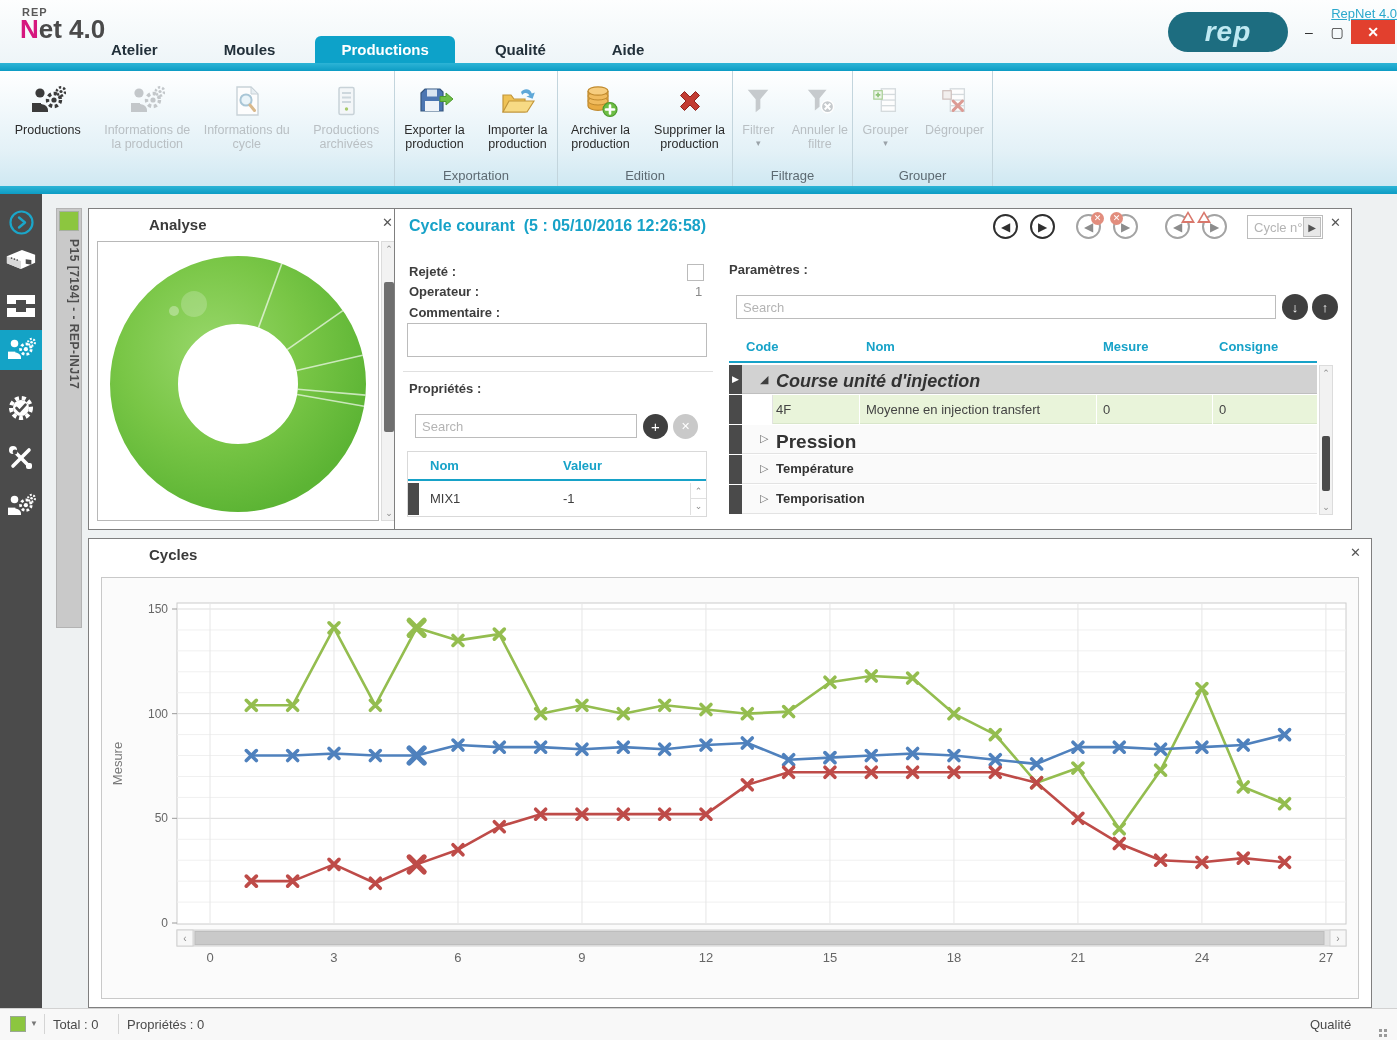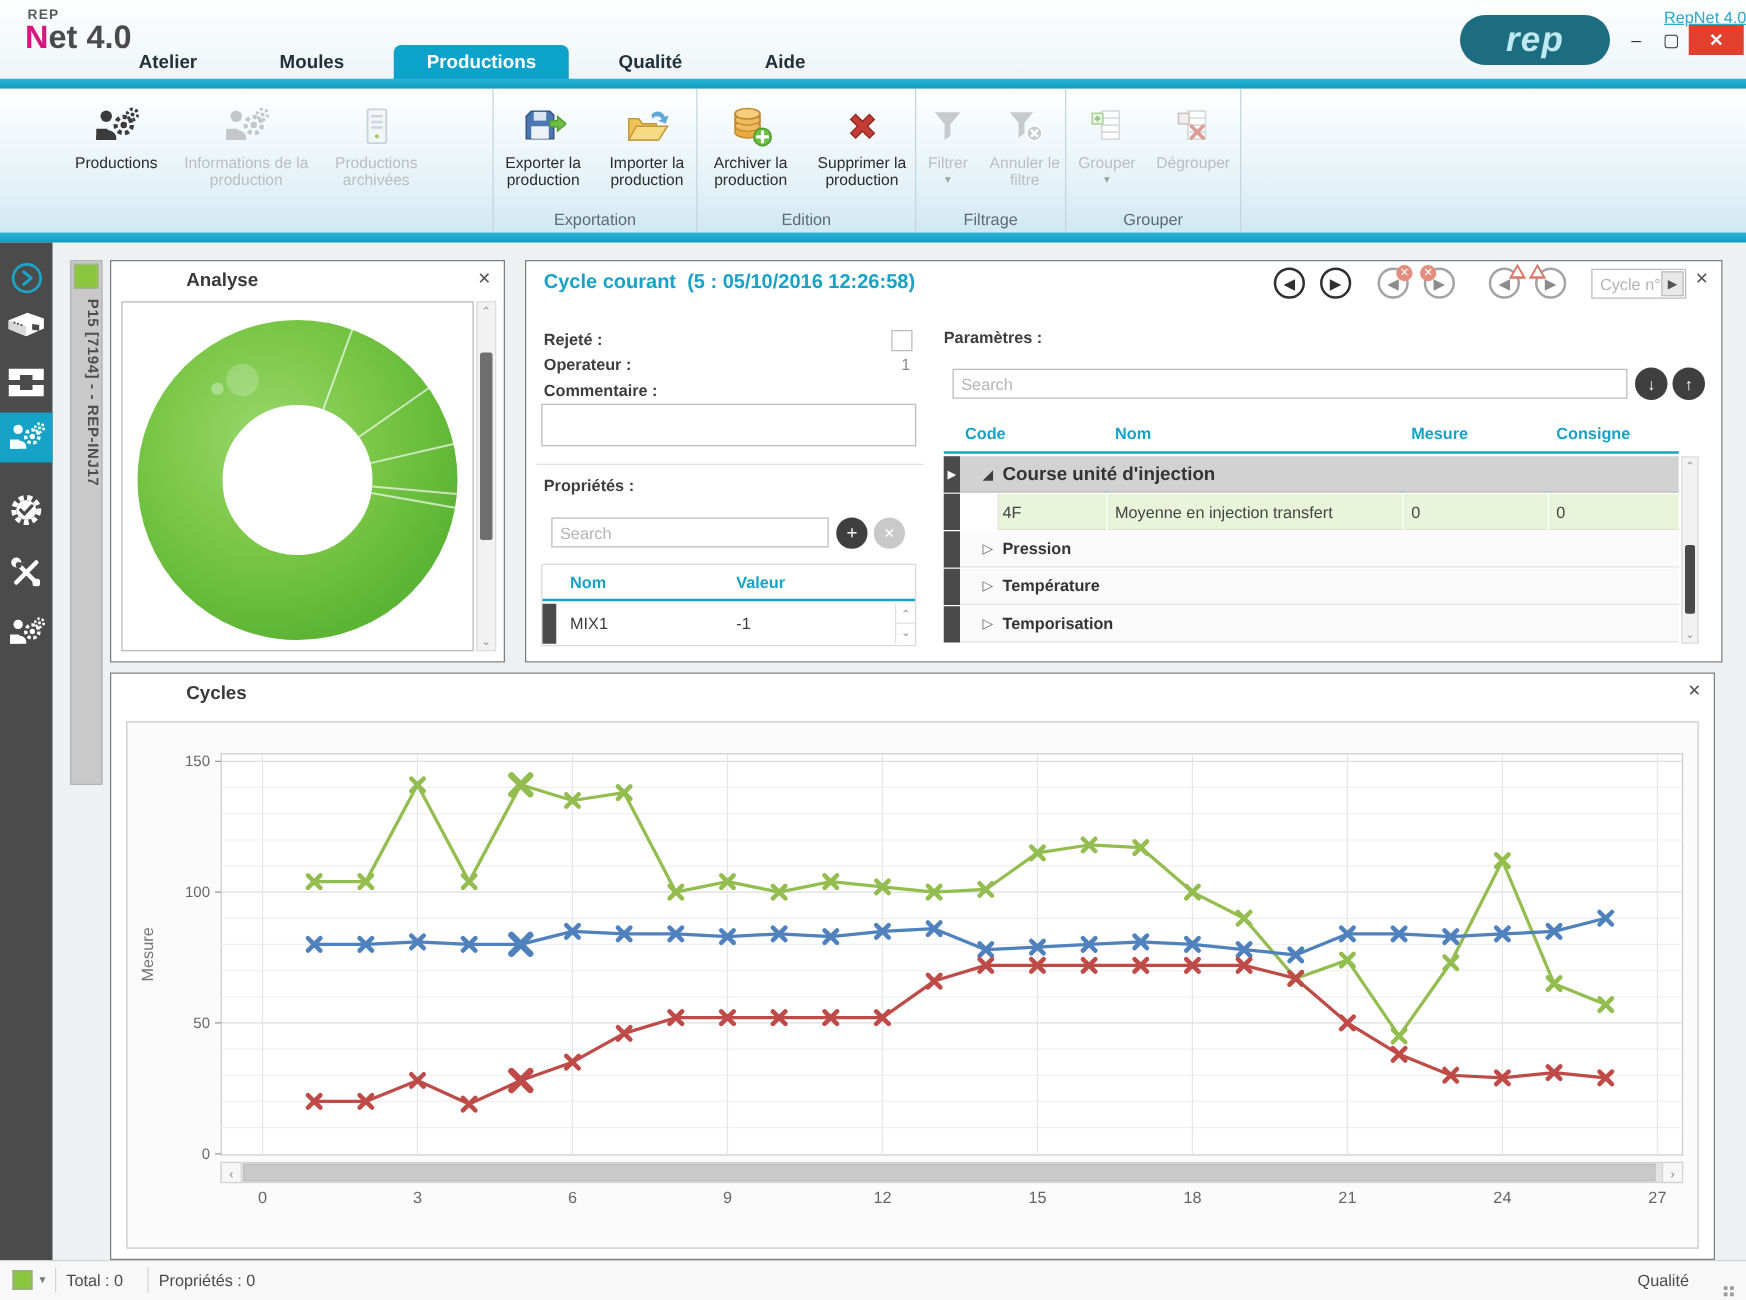--- a/index.html
+++ b/index.html
@@ -119,20 +119,31 @@
               <circle cx="10" cy="8" r="4.6" fill="#c3c7ca"></circle>
               <path d="M2 25 C2.5 17 17.5 17 18 25 L18 27 L2 27 Z" fill="#c3c7ca"></path>
               <rect x="2" y="18" width="9" height="9" fill="#c3c7ca"></rect>
               <circle cx="24" cy="15" r="6.5" fill="none" stroke="#c3c7ca" stroke-width="3.4" stroke-dasharray="3.3 2.6"></circle>
               <circle cx="24" cy="15" r="2.6" fill="#c3c7ca"></circle>
               <circle cx="31" cy="6.5" r="4.2" fill="none" stroke="#c3c7ca" stroke-width="2.6" stroke-dasharray="2.3 2"></circle>
               <circle cx="31" cy="6.5" r="1.6" fill="#c3c7ca"></circle>
             </svg>
         </div>
         <div class="rlb">Informations de la production</div>
+      </div>
+      <div class="rbtn disabled">
+        <div class="ric">
+          <svg width="30" height="32" viewBox="0 0 30 32">
+              <path d="M5 2 h14 l7 7 v21 h-21 z" fill="#fdfdfd" stroke="#c8d2d8" stroke-width="1.4"></path>
+              <path d="M19 2 l7 7 h-7 z" fill="#e7eef2" stroke="#c8d2d8"></path>
+              <circle cx="14" cy="15" r="5.6" fill="#eaf4f9" stroke="#a9c6d6" stroke-width="2"></circle>
+              <line x1="18" y1="20" x2="22.5" y2="25.5" stroke="#d9b98c" stroke-width="3" stroke-linecap="round"></line>
+            </svg>
+        </div>
+        <div class="rlb">Informations du cycle</div>
       </div>
       <div class="rbtn disabled">
         <div class="ric">
           <svg width="30" height="32" viewBox="0 0 30 32">
               <rect x="8" y="2.5" width="15" height="27" rx="1.5" fill="#f3f6f8" stroke="#c8d2d8" stroke-width="1.5"></rect>
               <line x1="11" y1="8" x2="20" y2="8" stroke="#cdd7dd" stroke-width="2"></line>
               <line x1="11" y1="12.5" x2="20" y2="12.5" stroke="#cdd7dd" stroke-width="2"></line>
               <line x1="11" y1="17" x2="20" y2="17" stroke="#cdd7dd" stroke-width="2"></line>
               <circle cx="15.5" cy="24" r="1.7" fill="#a7ca6c"></circle>
             </svg>
@@ -340,21 +351,21 @@
           <circle cx="175" cy="124" r="8" fill="rgba(255,255,255,0.10)"></circle>
         </svg>
     </div>
     <div class="scrollcol" style="left:292px;top:32px;width:16px;height:280px;">
       <div class="scrollarrow" style="top:0;">⌃</div>
       <div class="scrollthumb" style="top:40px;width:10px;height:150px;"></div>
       <div class="scrollarrow" style="bottom:0;">⌄</div>
     </div>
   </div>
 
-  <div class="panel" style="left:420px;top:208px;width:958px;height:322px;">
+  <div class="panel" style="left:394px;top:208px;width:958px;height:322px;">
     <div class="abs" style="left:14px;top:8px;font-size:16px;font-weight:bold;color:#17a2c8;">
       <span>Cycle courant</span>&nbsp;
       <span>(5 : 05/10/2016 12:26:58)</span>
     </div>
 
     <div class="navcirc navdark" style="left:598px;top:5px;">◀</div>
     <div class="navcirc navdark" style="left:635px;top:5px;">▶</div>
     <div class="navcirc navgray" style="left:681px;top:5px;">◀<div class="badge" style="right:-5px;">✕</div></div>
     <div class="navcirc navgray" style="left:718px;top:5px;"><div class="badge" style="left:-5px;">✕</div>▶</div>
     <div class="navcirc navgray" style="left:770px;top:5px;">◀<div class="tribadge" style="right:-7px;"></div></div>
@@ -399,39 +410,39 @@
       <div class="abs theader" style="left:137px;top:8px;">Nom</div>
       <div class="abs theader" style="left:374px;top:8px;">Mesure</div>
       <div class="abs theader" style="left:490px;top:8px;">Consigne</div>
       <div class="abs" style="left:0;top:30px;width:588px;height:2px;background:#17a2c8;"></div>
 
       <div class="grow" style="top:34px;height:29px;width:588px;background:#d2d2d2;border-bottom:1px solid #bfbfbf;">
         <div class="gutter" style="top:0;height:29px;">
             <span style="color:#fff;font-size:9px;position:absolute;left:3px;top:9px;">▶</span>
           </div>
         <span style="position:absolute;left:31px;top:8px;font-size:11px;color:#3f3f3f;">◢</span>
-        <span style="position:absolute;left:47px;top:6px;font-size:15px;font-weight:bold;color:#333;">Course unité d'injection</span>
+        <span style="position:absolute;left:47px;top:6px;font-size:18px;font-weight:bold;color:#333;font-style:italic;">Course unité d'injection</span>
       </div>
 
       <div class="grow" style="top:64px;height:29px;width:588px;background:#e9f4da;border-bottom:1px solid #d9e6cb;">
         <div class="gutter" style="top:0;height:29px;"></div>
         <div style="position:absolute;left:13px;top:0;width:30px;height:29px;background:#fff;border-right:1px solid #e2e2e2;"></div>
         <span style="position:absolute;left:47px;top:7px;font-size:13px;color:#444;">4F</span>
         <span style="position:absolute;left:137px;top:7px;font-size:13px;color:#444;">Moyenne en injection transfert</span>
         <span style="position:absolute;left:374px;top:7px;font-size:13px;color:#444;">0</span>
         <span style="position:absolute;left:490px;top:7px;font-size:13px;color:#444;">0</span>
         <div style="position:absolute;left:130px;top:0;width:1px;height:29px;background:#ffffff;"></div>
         <div style="position:absolute;left:367px;top:0;width:1px;height:29px;background:#ffffff;"></div>
         <div style="position:absolute;left:483px;top:0;width:1px;height:29px;background:#ffffff;"></div>
       </div>
 
       <div class="grow" style="top:94px;height:29px;width:588px;background:#fafafa;border-bottom:1px solid #e3e3e3;">
         <div class="gutter" style="top:0;height:29px;"></div>
         <span style="position:absolute;left:31px;top:7px;font-size:11px;color:#6a6a6a;">▷</span>
-        <span style="position:absolute;left:47px;top:6px;font-size:13px;font-weight:bold;color:#333;">Pression</span>
+        <span style="position:absolute;left:47px;top:6px;font-size:19px;font-weight:bold;color:#333;">Pression</span>
       </div>
       <div class="grow" style="top:124px;height:29px;width:588px;background:#fafafa;border-bottom:1px solid #e3e3e3;">
         <div class="gutter" style="top:0;height:29px;"></div>
         <span style="position:absolute;left:31px;top:7px;font-size:11px;color:#6a6a6a;">▷</span>
         <span style="position:absolute;left:47px;top:6px;font-size:13px;font-weight:bold;color:#333;">Température</span>
       </div>
       <div class="grow" style="top:154px;height:29px;width:588px;background:#fafafa;border-bottom:1px solid #e3e3e3;">
         <div class="gutter" style="top:0;height:29px;"></div>
         <span style="position:absolute;left:31px;top:7px;font-size:11px;color:#6a6a6a;">▷</span>
         <span style="position:absolute;left:47px;top:6px;font-size:13px;font-weight:bold;color:#333;">Temporisation</span>

